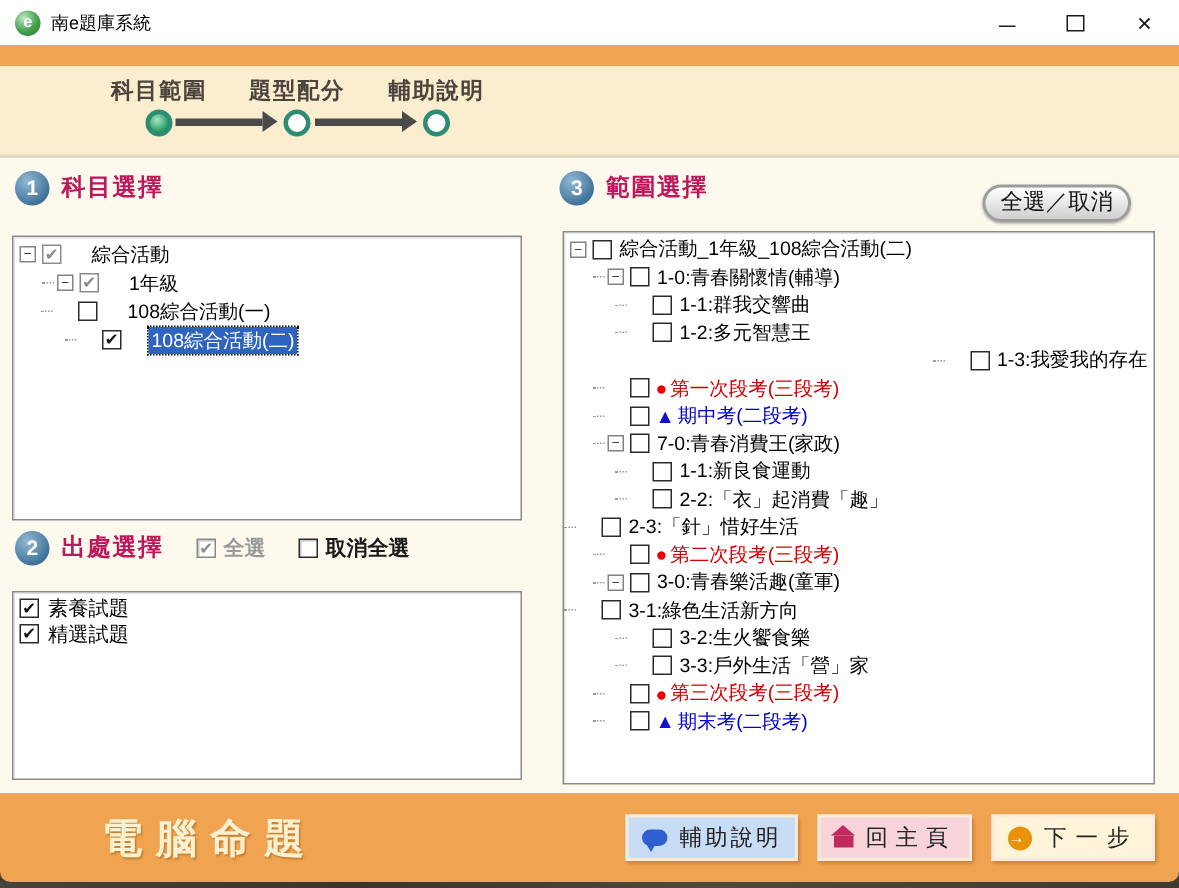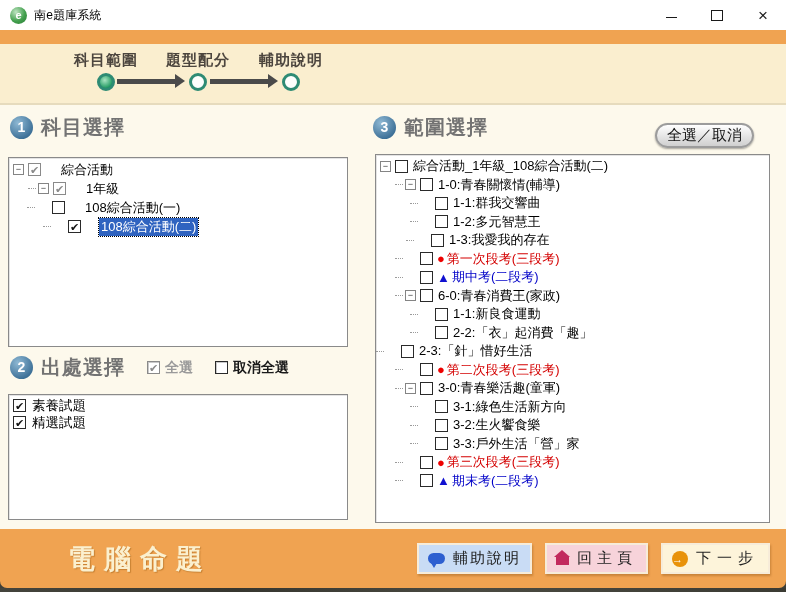--- a/index.html
+++ b/index.html
@@ -4,21 +4,21 @@
 <style>
   html,body{margin:0;padding:0;}
   body{width:786px;height:592px;overflow:hidden;font-family:"Liberation Sans","DejaVu Sans",sans-serif;background:#fff;}
   .window{width:786px;height:592px;position:relative;background:#3f3f38;}
 
   
   .titlebar{height:30px;background:#ffffff;display:flex;align-items:center;padding-left:10px;}
   .app-icon{width:17px;height:17px;border-radius:50%;flex:none;
     background:radial-gradient(circle at 35% 30%,#bfe4c2,#43a04e 55%,#2a7a34);
     color:#fff;font-size:11px;font-weight:bold;text-align:center;line-height:16px;}
-  .title-text{font-size:12px;color:#000;margin-left:7px;font-family:Liberation Mono, monospace;}
+  .title-text{font-size:12px;color:#000;margin-left:7px;}
   .win-controls{margin-left:auto;display:flex;height:100%;}
   .win-btn{width:46px;height:100%;display:flex;align-items:center;justify-content:center;color:#1a1a1a;font-size:14px;cursor:default;}
   .win-max-box{width:10px;height:9px;border:1px solid #1a1a1a;}
   .win-min-line{width:11px;border-top:1px solid #1a1a1a;margin-top:5px;}
   .close-glyph{font-size:17px;line-height:17px;}
 
   
   .top-orange{height:14px;background:#f0a351;}
 
   
@@ -28,21 +28,21 @@
   .step-circle.active{background:radial-gradient(circle at 40% 35%,#a8e4c2,#1f9960 75%);}
   .arrow-bar{position:absolute;top:35px;height:5px;background:#4a4a4a;}
   .arrow-head{position:absolute;top:30px;width:0;height:0;border-left:10px solid #4a4a4a;border-top:7px solid transparent;border-bottom:7px solid transparent;}
 
   
   .main{height:424px;background:#fdf9ec;position:relative;}
   .sec-header{position:absolute;display:flex;align-items:center;}
   .num-badge{width:23px;height:23px;border-radius:50%;flex:none;
     background:radial-gradient(circle at 35% 30%,#8fb9d4,#3c6f96 75%);
     color:#fff;font-size:14px;font-weight:bold;text-align:center;line-height:23px;}
-  .sec-title{margin-left:8px;font-size:20px;font-weight:bold;color:#737373;letter-spacing:1px;}
+  .sec-title{margin-left:8px;font-size:16px;font-weight:bold;color:#be185d;letter-spacing:1px;}
 
   .panel-box{position:absolute;background:#fff;border:1px solid #8a8a8a;box-shadow:inset 1px 1px 0 #e4e4e4;overflow:hidden;padding-top:2px;box-sizing:border-box;}
   #subject-tree{left:8px;top:52px;width:340px;height:190px;}
   #source-list{left:8px;top:289px;width:340px;height:126px;}
   #range-tree{left:375px;top:49px;width:395px;height:369px;}
 
   .trow{display:flex;align-items:center;height:19px;font-size:13px;white-space:nowrap;padding-right:4px;}
   #range-tree .trow{height:18.5px;}
   .guide{width:8px;height:0;border-top:1px dotted #9a9a9a;margin-right:2px;flex:none;}
   .expander{width:11px;height:11px;border:1px solid #848484;background:#fff;font-size:9px;line-height:9px;text-align:center;color:#333;margin-right:4px;flex:none;box-sizing:border-box;}
@@ -200,21 +200,21 @@
           <span class="exp-spacer"></span>
           <span class="cbx unchecked"></span>
           <span class="tlabel ">1-1:群我交響曲</span>
         </div>
         <div class="trow" style="padding-left: 34px;">
           <span class="guide"></span>
           <span class="exp-spacer"></span>
           <span class="cbx unchecked"></span>
           <span class="tlabel ">1-2:多元智慧王</span>
         </div>
-        <div class="trow" style="padding-left: 30px;">
+        <div class="trow" style="padding-left: 50px; justify-content: flex-end;">
           <span class="guide"></span>
           <span class="exp-spacer"></span>
           <span class="cbx unchecked"></span>
           <span class="tlabel ">1-3:我愛我的存在</span>
         </div>
         <div class="trow" style="padding-left: 19px;">
           <span class="guide"></span>
           <span class="exp-spacer"></span>
           <span class="cbx unchecked"></span>
           <span class="marker red">●</span>
@@ -224,21 +224,21 @@
           <span class="guide"></span>
           <span class="exp-spacer"></span>
           <span class="cbx unchecked"></span>
           <span class="marker blue">▲</span>
           <span class="tlabel blue">期中考(二段考)</span>
         </div>
         <div class="trow" style="padding-left: 19px;">
           <span class="guide"></span>
           <span class="expander">−</span>
           <span class="cbx unchecked"></span>
-          <span class="tlabel ">6-0:青春消費王(家政)</span>
+          <span class="tlabel ">7-0:青春消費王(家政)</span>
         </div>
         <div class="trow" style="padding-left: 34px;">
           <span class="guide"></span>
           <span class="exp-spacer"></span>
           <span class="cbx unchecked"></span>
           <span class="tlabel ">1-1:新良食運動</span>
         </div>
         <div class="trow" style="padding-left: 34px;">
           <span class="guide"></span>
           <span class="exp-spacer"></span>
@@ -257,21 +257,21 @@
           <span class="cbx unchecked"></span>
           <span class="marker red">●</span>
           <span class="tlabel red">第二次段考(三段考)</span>
         </div>
         <div class="trow" style="padding-left: 19px;">
           <span class="guide"></span>
           <span class="expander">−</span>
           <span class="cbx unchecked"></span>
           <span class="tlabel ">3-0:青春樂活趣(童軍)</span>
         </div>
-        <div class="trow" style="padding-left: 34px;">
+        <div class="trow" style="">
           <span class="guide"></span>
           <span class="exp-spacer"></span>
           <span class="cbx unchecked"></span>
           <span class="tlabel ">3-1:綠色生活新方向</span>
         </div>
         <div class="trow" style="padding-left: 34px;">
           <span class="guide"></span>
           <span class="exp-spacer"></span>
           <span class="cbx unchecked"></span>
           <span class="tlabel ">3-2:生火饗食樂</span>

